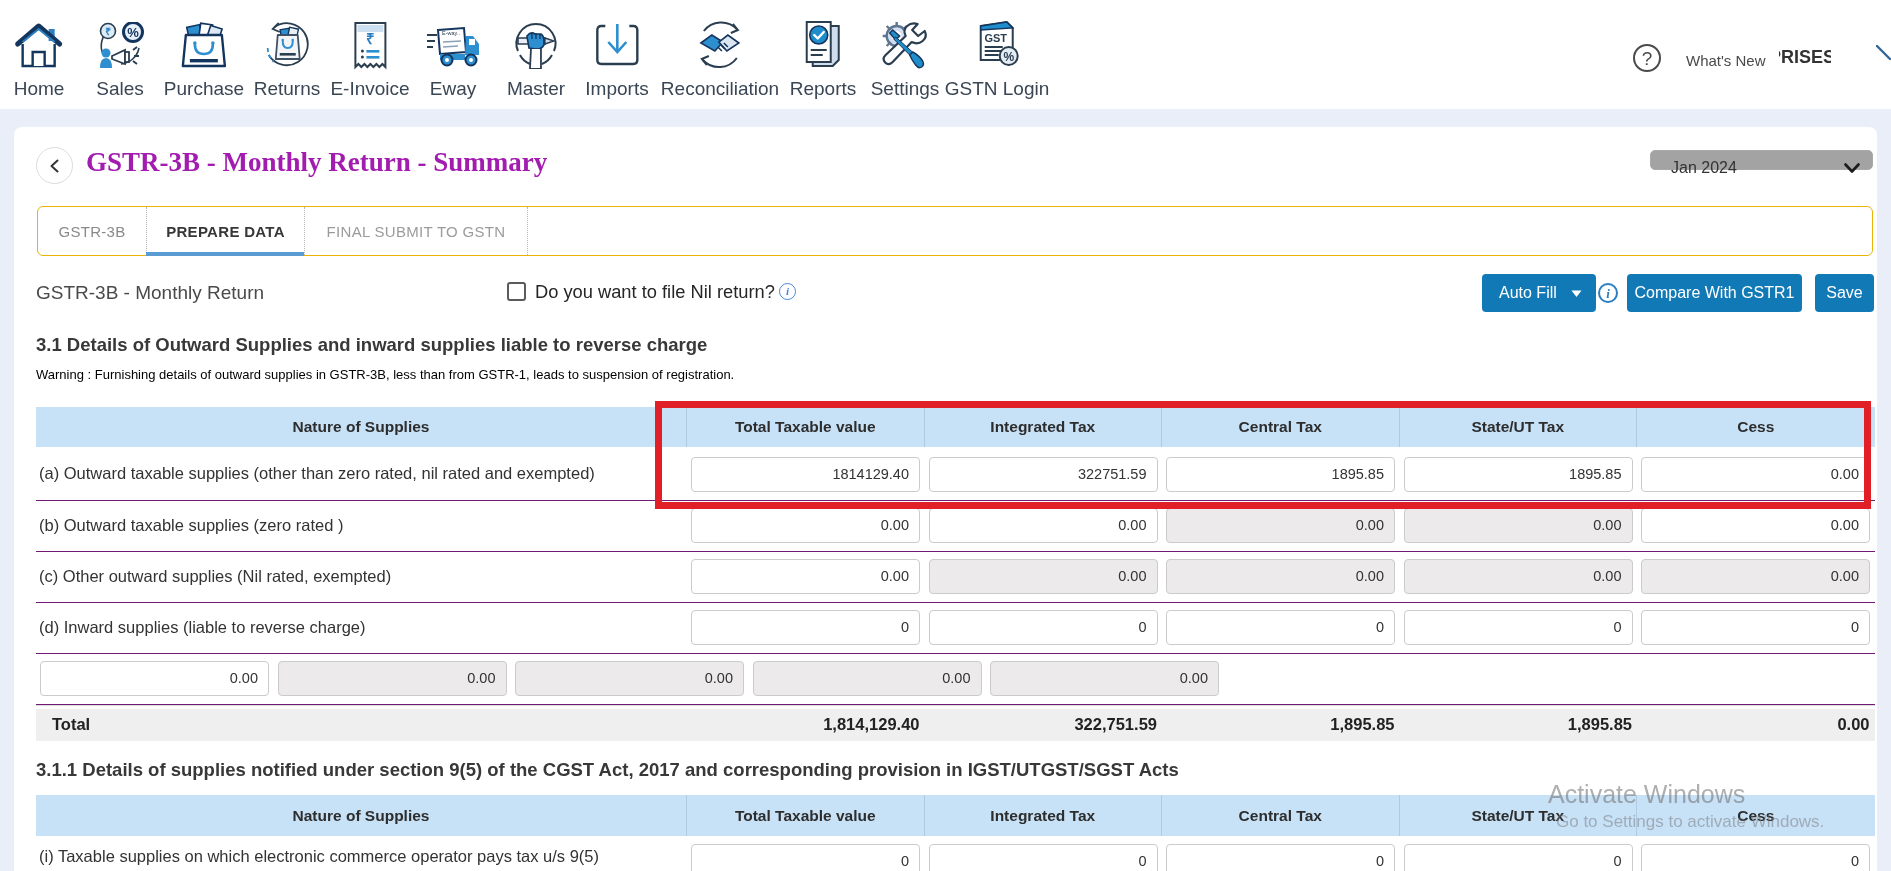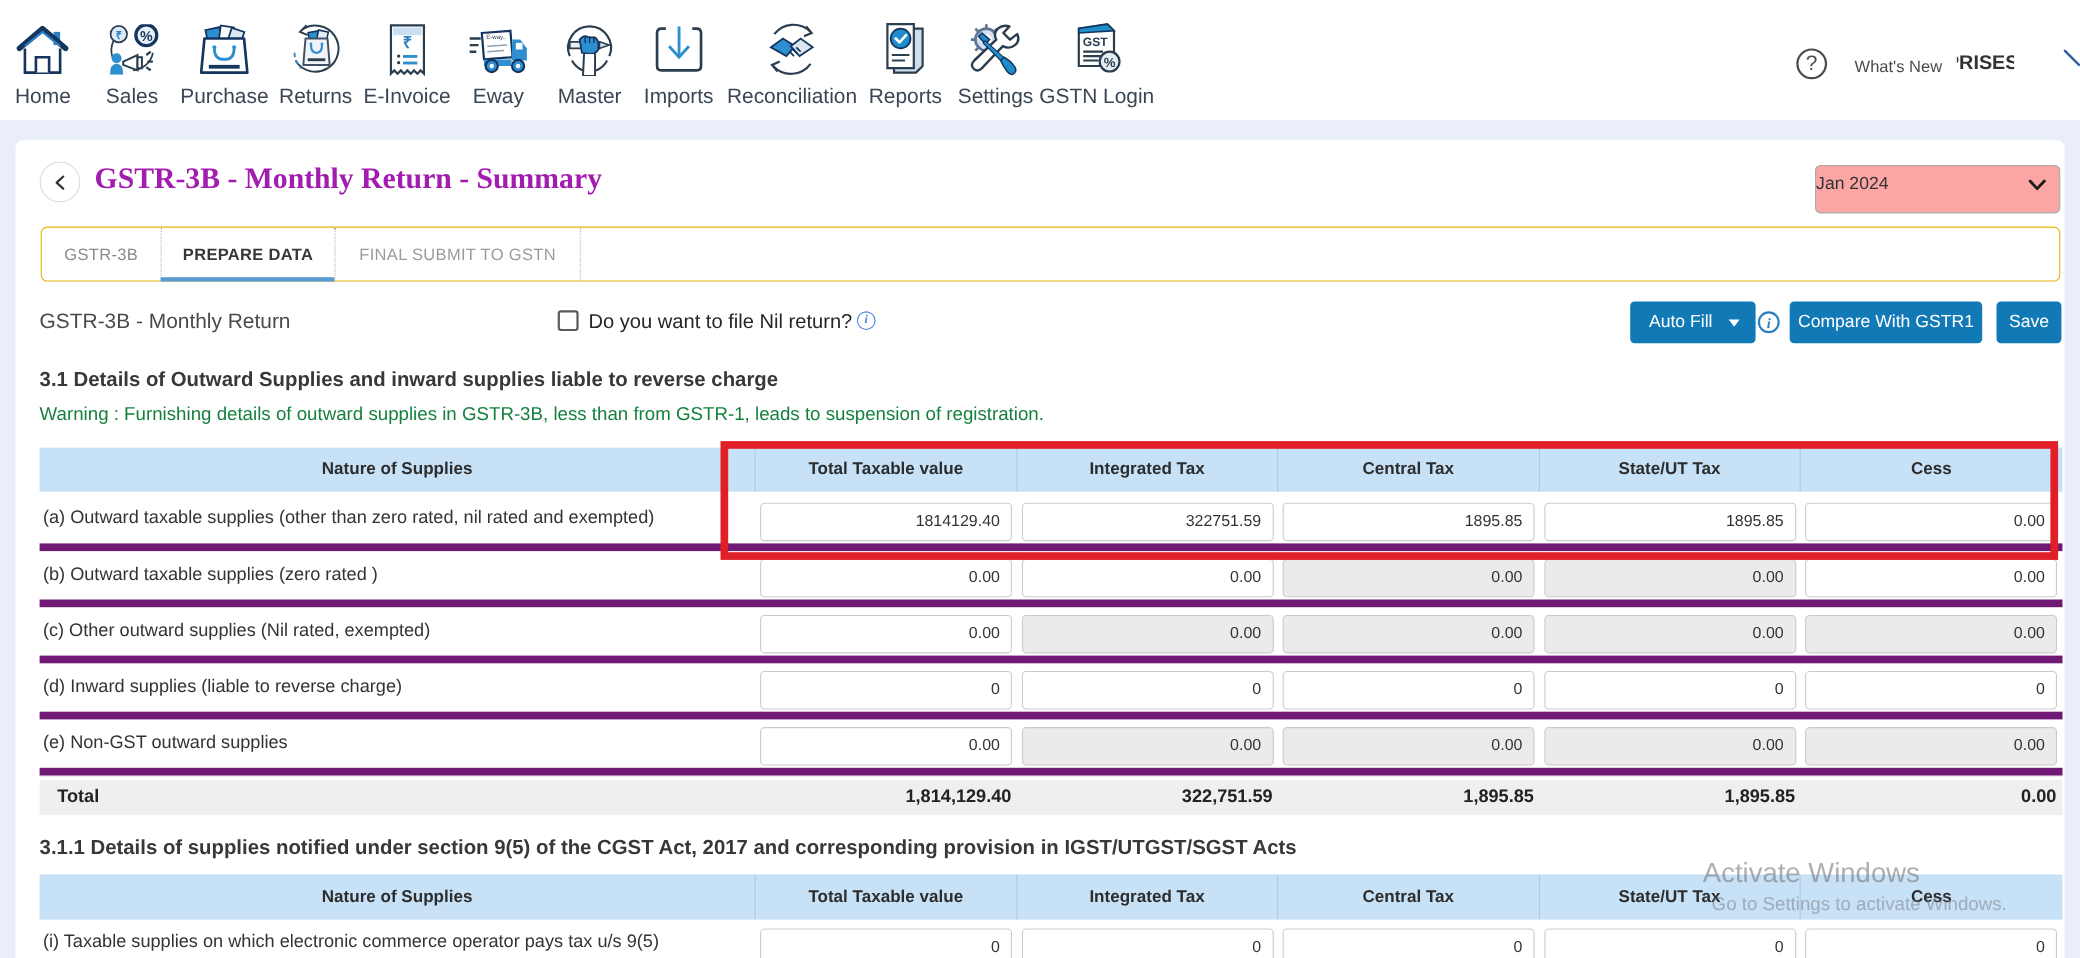--- a/index.html
+++ b/index.html
@@ -8,32 +8,32 @@
   #topbar { position:absolute; left:0; top:0; width:1891px; height:109px; background:#fff; }
   .nav { position:absolute; top:0; transform:translateX(-50%); text-align:center; }
   .nav .ic { height:46px; margin-top:22px; display:flex; align-items:center; justify-content:center; }
   .nav .lb { margin-top:10px; font-size:19px; color:#3a4654; white-space:nowrap; }
   #card { position:absolute; left:14px; top:127px; width:1863px; height:744px; background:#fff; border-radius:8px 8px 0 0; }
   .abs { position:absolute; }
   
   #back { left:22px; top:20px; width:37px; height:37px; border:1px solid #dcdcdc; border-radius:50%; }
   #title { left:72px; top:20px; font-family:"Liberation Serif", serif; font-weight:bold; font-size:27px; color:#a21caf; letter-spacing:0px; }
   
-  #sel { left:1636px; top:23px; width:223px; height:44px; border:1px solid #a9a9a9; border-radius:5px; font-size:16px; color:#333; line-height:34px; padding-left:0; background:#fca5a5; }
+  #sel { left:1636px; top:23px; width:223px; height:20px; border:1px solid #a9a9a9; border-radius:5px; font-size:16px; color:#333; line-height:34px; padding-left:20px; background:#a3a3a3; }
   
   #tabbar { left:23px; top:79px; width:1836px; height:50px; border:1px solid #eab308; border-radius:6px; display:flex; }
   .tab { height:100%; display:flex; align-items:center; justify-content:center; font-size:15px; letter-spacing:0.3px; border-right:1px dotted #b5b5b5; }
   #underline { left:132px; top:125px; width:158px; height:4px; background:#5b9bd3; }
   
   .btn { background:#1279b7; color:#fff; border-radius:4px; top:147px; height:38px; font-size:16px; display:flex; align-items:center; justify-content:center; }
   
   .thead { background:#c7e1f7; display:flex; font-weight:bold; font-size:15.5px; color:#2d2d2d; }
   .hc { display:flex; align-items:center; justify-content:center; border-right:1px solid #aecbe3; height:100%; }
   .hc:last-child { border-right:none; }
-  .row { display:flex; border-bottom:7px solid #701a75; height:51px; position:relative; }
+  .row { display:flex; border-bottom:1px solid #701a75; height:51px; position:relative; }
   .rl { font-size:16.5px; color:#333; display:flex; align-items:center; padding-left:3px; width:651px; }
   .cell { width:237.5px; position:relative; }
   .inp { position:absolute; left:4px; top:7.5px; width:229px; height:35px; border:1px solid #cbcbcb; border-radius:4px; background:#fff; font-size:14.5px; color:#333; text-align:right; line-height:33px; padding-right:10px; }
   .dis { background:#eceaea; }
   .totrow { display:flex; background:#efefef; height:31.5px; font-weight:bold; font-size:16.5px; color:#222; align-items:center; }
   .tc { width:237.5px; text-align:right; padding-right:5px; }
   h3 { font-size:18.5px; color:#383838; font-weight:bold; font-family:"Liberation Sans", sans-serif; }
 </style>
 </head>
 <body>
@@ -255,21 +255,21 @@
     <span style="position:absolute;left:17px;">Auto Fill</span>
     <svg style="position:absolute;right:14px;top:16px" width="11" height="8" viewBox="0 0 11 8">
         <path d="M0.5 0.5 L5.5 7 L10.5 0.5 Z" fill="#fff"></path>
       </svg>
   </div>
   <div class="abs" style="left:1584px;top:156px;width:20px;height:20px;border:2px solid #2b7fc0;border-radius:50%;color:#2b7fc0;font-size:13px;font-family:'Liberation Serif',serif;text-align:center;line-height:17px;font-style:italic;font-weight:bold;">i</div>
   <div class="abs btn" style="left:1613px;width:175px;">Compare With GSTR1</div>
   <div class="abs btn" style="left:1801px;width:59px;">Save</div>
 
   <h3 class="abs" style="left:22px;top:207px;">3.1 Details of Outward Supplies and inward supplies liable to reverse charge</h3>
-  <div class="abs" style="left:22px;top:240px;font-size:17px;color:#15803d;">Warning : Furnishing details of outward supplies in GSTR-3B, less than from GSTR-1, leads to suspension of registration.</div>
+  <div class="abs" style="left:22px;top:240px;font-size:13px;color:#000000;">Warning : Furnishing details of outward supplies in GSTR-3B, less than from GSTR-1, leads to suspension of registration.</div>
 
   <div class="abs" style="left:22px;top:280px;width:1838.5px;">
     <div class="thead" style="height:40px;">
       <div class="hc" style="width:651px;">Nature of Supplies</div>
       <div class="hc" style="width:237.5px;">Total Taxable value</div>
       <div class="hc" style="width:237.5px;">Integrated Tax</div>
       <div class="hc" style="width:237.5px;">Central Tax</div>
       <div class="hc" style="width:237.5px;">State/UT Tax</div>
       <div class="hc" style="width:237.5px;">Cess</div>
     </div>
@@ -339,21 +339,20 @@
           <div class="inp">0</div>
         </div>
       <div class="cell">
           <div class="inp">0</div>
         </div>
       <div class="cell">
           <div class="inp">0</div>
         </div>
     </div>
     <div class="row">
-      <div class="rl">(e) Non-GST outward supplies</div>
       <div class="cell">
           <div class="inp">0.00</div>
         </div>
       <div class="cell">
           <div class="inp dis">0.00</div>
         </div>
       <div class="cell">
           <div class="inp dis">0.00</div>
         </div>
       <div class="cell">

